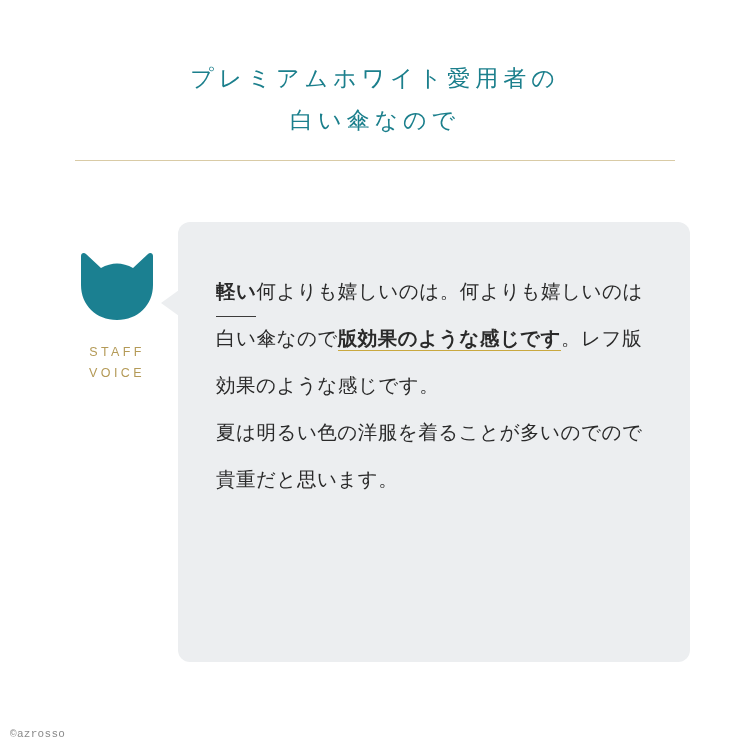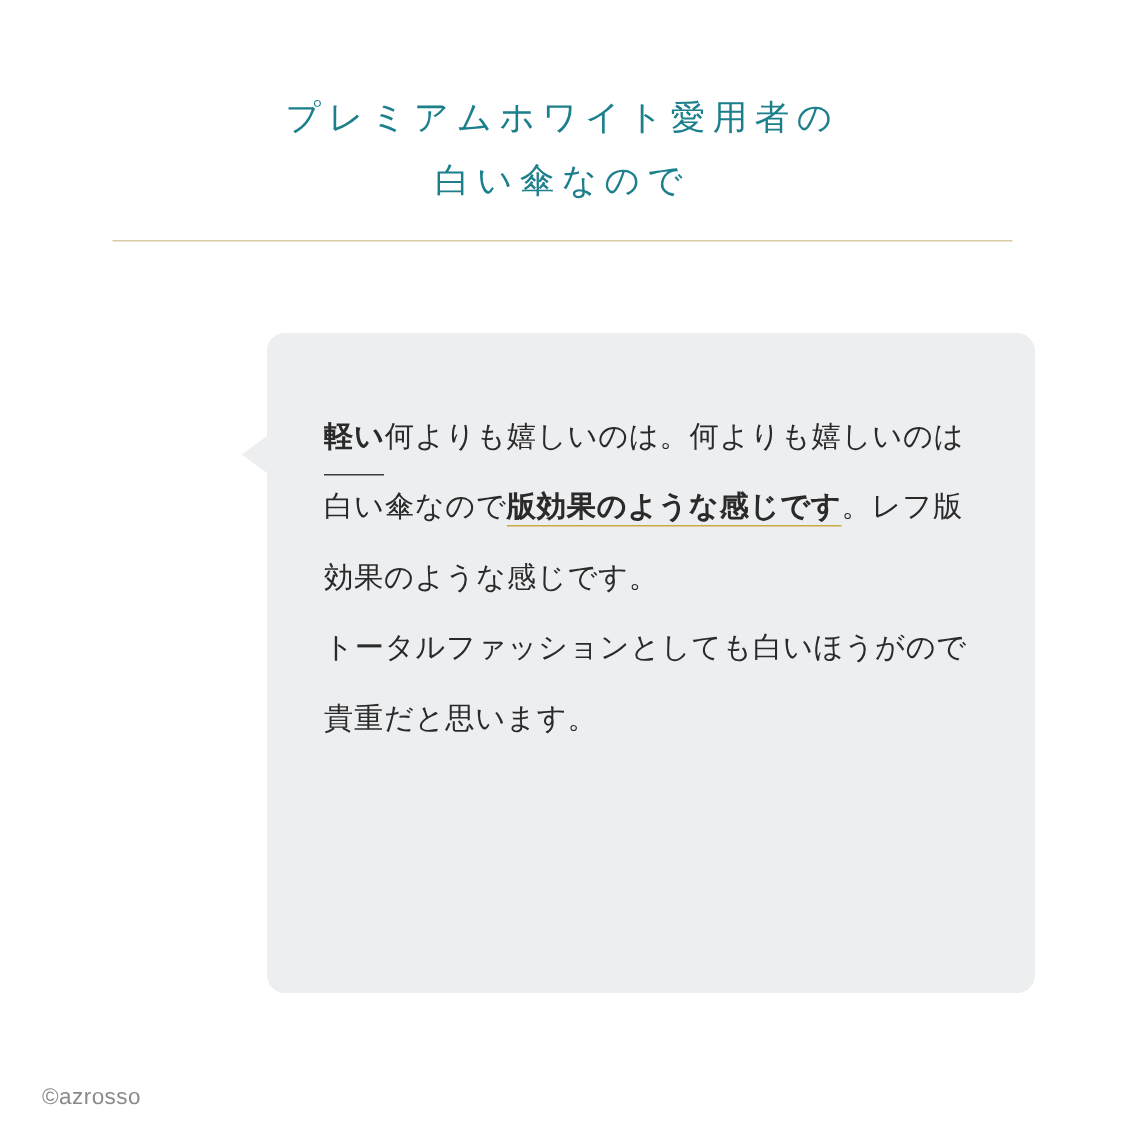--- a/index.html
+++ b/index.html
@@ -119,44 +119,55 @@
   }
   .ul-gold {
     border-bottom: 1.6px solid #c9a83f;
     padding-bottom: 1px;
     font-weight: bold;
   }
 
   
   .credit {
     position: absolute;
-    left: 28px;
+    left: 10px;
     bottom: 10px;
     color: #8a8a8a;
-    font-family: Liberation Sans, sans-serif;
-    font-size: 15px;
+    font-family: Liberation Mono, monospace;
+    font-size: 11px;
     letter-spacing: 0.3px;
   }
 </style>
 </head>
 <body>
 
 <div class="page">
 
   <div class="heading">
     <span class="line1">プレミアムホワイト愛用者の</span>
     <span class="line2">白い傘なので</span>
   </div>
 
   <div class="rule"></div>
 
+  <div class="staff-col">
+    <div class="cat-icon">
+      <svg width="84" height="72" viewBox="0 0 84 72" xmlns="http://www.w3.org/2000/svg">
+        <path d="M6 4 C6 1 9 0 11 2 L26 16 C31 13 37 11.5 42 11.5 C47 11.5 53 13 58 16 L73 2 C75 0 78 1 78 4 L78 33 C78 53 63 68 42 68 C21 68 6 53 6 33 Z" fill="#1b8091"></path>
+      </svg>
+    </div>
+    <div class="staff-label">
+      <span>STAFF</span>
+      <span>VOICE</span>
+    </div>
+  </div>
 
   <div class="bubble">
     <div class="tail"></div>
     <div class="voice-text">
       <p><span class="ul-dark">軽い</span><span>何よりも嬉しいのは。何よりも嬉しいのは</span><span>白い傘なので</span><span class="ul-gold">版効果のような感じです</span><span>。レフ</span><span>版効果のような感じです。</span></p>
-      <p><span>トータルファッションとしても白いほうが</span><span>ので貴重だと思います。</span></p>
+      <p><span>夏は明るい色の洋服を着ることが多いので</span><span>ので貴重だと思います。</span></p>
     </div>
   </div>
 
   <div class="credit">©azrosso</div>
 
 </div>
 
 </body></html>

